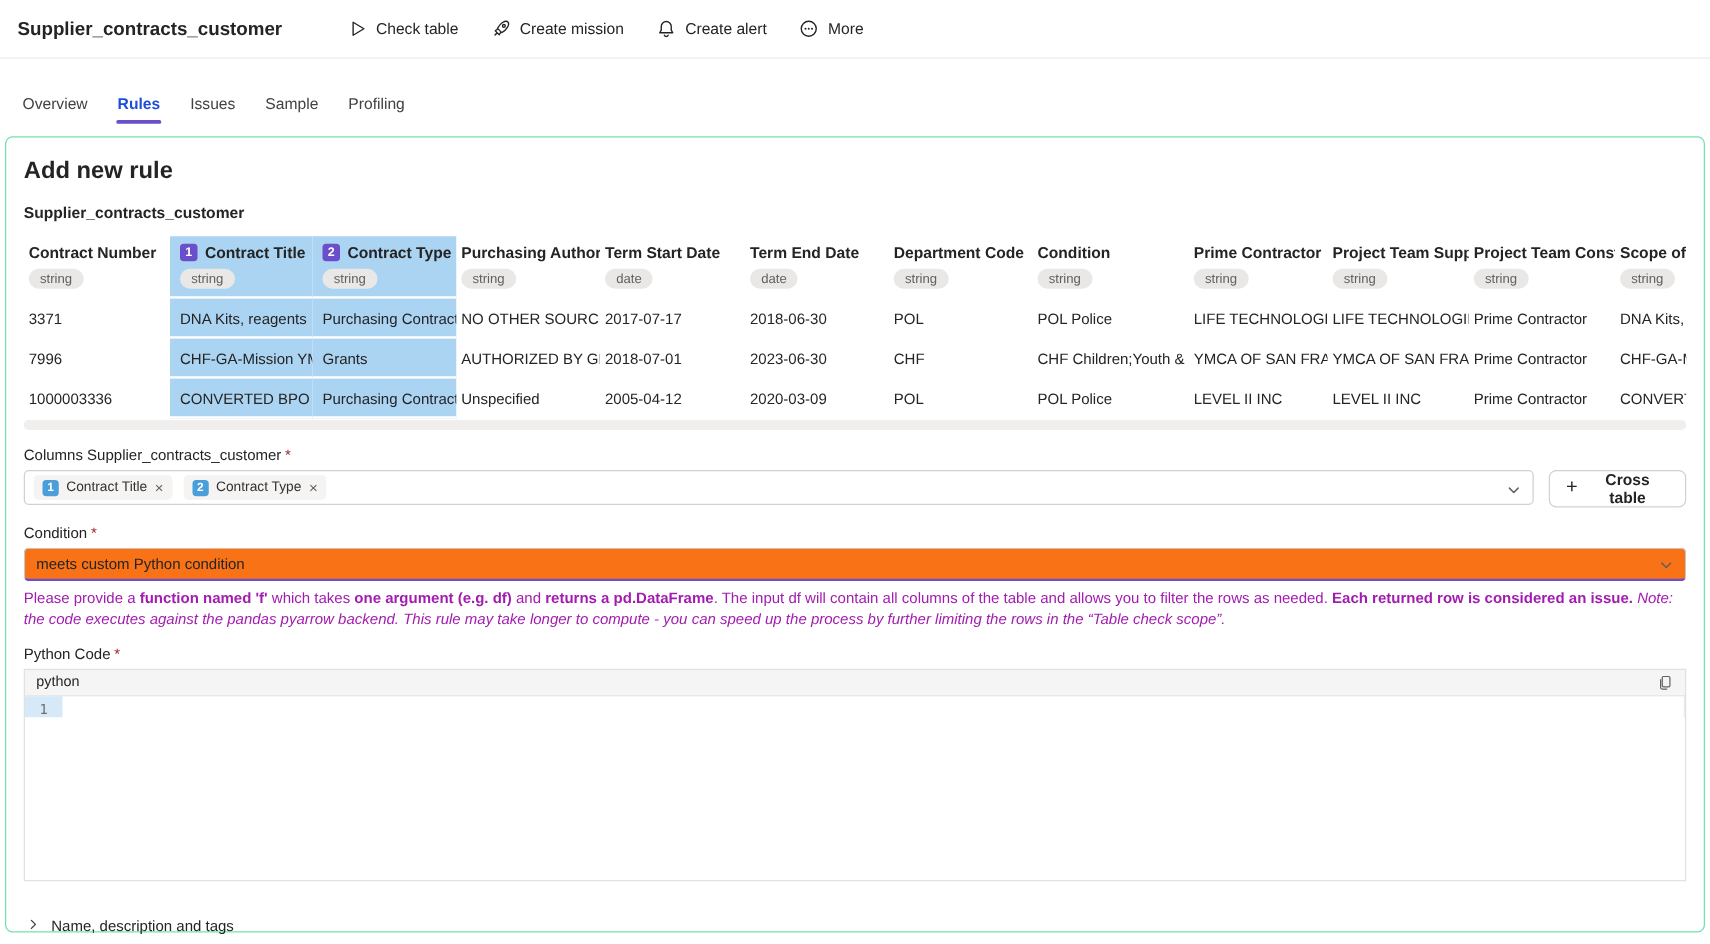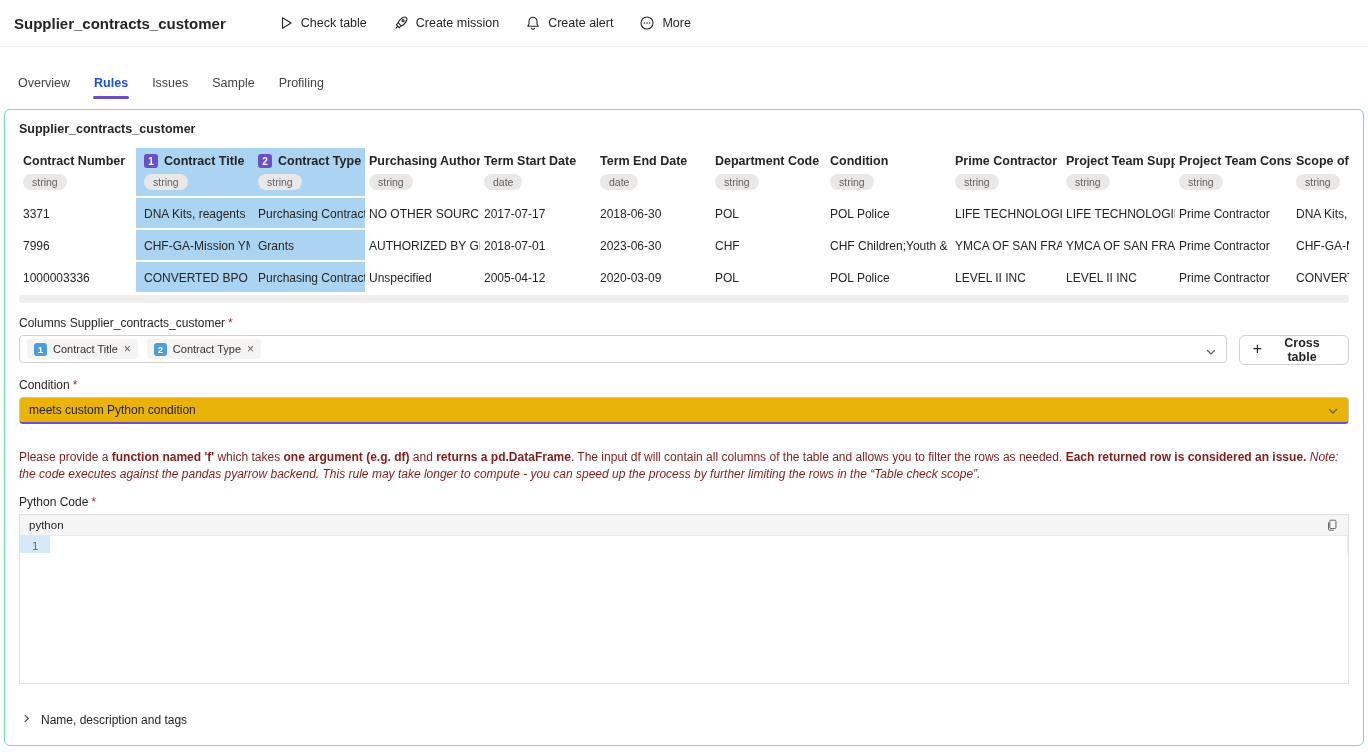--- a/index.html
+++ b/index.html
@@ -55,24 +55,24 @@
     gap:6px; padding:0 7px; font-size:11px; color:#323130; cursor:pointer; }
   .chip .num-badge { width:13px; height:13px; font-size:9.5px; }
   .chip-x { color:#616161; font-size:12px; line-height:1; cursor:pointer; }
   .dd-chev { position:absolute; right:9px; top:8px; }
   .cross-btn { height:30px; border:1px solid #d1d1d1; background:#fff; border-radius:6px;
     display:flex; align-items:center; gap:7px; padding:0 13px; font-size:12.5px; font-weight:600;
     cursor:pointer; font-family:inherit; color:#242424; }
   .plus { font-size:16px; font-weight:400; line-height:1; margin-top:-2px; }
   .cond-select { position:relative; width:100%; height:27px; border:1px solid #c8c8c8;
     border-bottom:2px solid var(--accent,#6b4ec9); border-radius:4px; display:flex;
-    align-items:center; padding:0 30px 0 9px; font-size:12px; cursor:pointer; background:#eab308; }
+    align-items:center; padding:0 30px 0 9px; font-size:12px; cursor:pointer; background:#f97316; }
   .cond-select .dd-chev { top:7px; }
 
-  .help { font-size:12px; line-height:16.5px; margin-top:25px; color:#7f1d1d; }
+  .help { font-size:12px; line-height:16.5px; margin-top:5px; color:#a21caf; }
   .hb { font-weight:700; }
   .hi { font-style:italic; }
 
   
   .code-editor { border:1px solid #e1e1e1; margin-top:2px; }
   .code-header { height:21px; background:#f5f5f5; border-bottom:1px solid #e8e8e8;
     display:flex; align-items:center; justify-content:space-between; padding:0 9px; font-size:11.5px; }
   .copy-btn { cursor:pointer; display:flex; }
   .code-body { height:147px; display:grid; grid-template-columns:30px 1fr; grid-template-rows:auto 1fr;
     font-family:"DejaVu Sans Mono","Liberation Mono",monospace; cursor:text; }
@@ -134,20 +134,21 @@
 
 <nav class="tabs" id="tabs">
     <div class="tab"><span>Overview</span></div>
     <div class="tab active"><span>Rules</span><div class="tab-underline"></div></div>
     <div class="tab"><span>Issues</span></div>
     <div class="tab"><span>Sample</span></div>
     <div class="tab"><span>Profiling</span></div>
   </nav>
 
 <section class="panel">
+  <h2 class="panel-title">Add new rule</h2>
   <div class="tbl-name">Supplier_contracts_customer</div>
 
   <div id="ptable">
       <div class="t-hrow">
         <div class="t-hcell" style="width: 117px;"><div class="t-hname">
             <span>Contract Number</span>
           </div><span class="type-pill">string</span></div>
         <div class="t-hcell sel" style="width: 114px;"><div class="t-hname">
             <span class="num-badge purple">1</span>
             <span>Contract Title</span>

